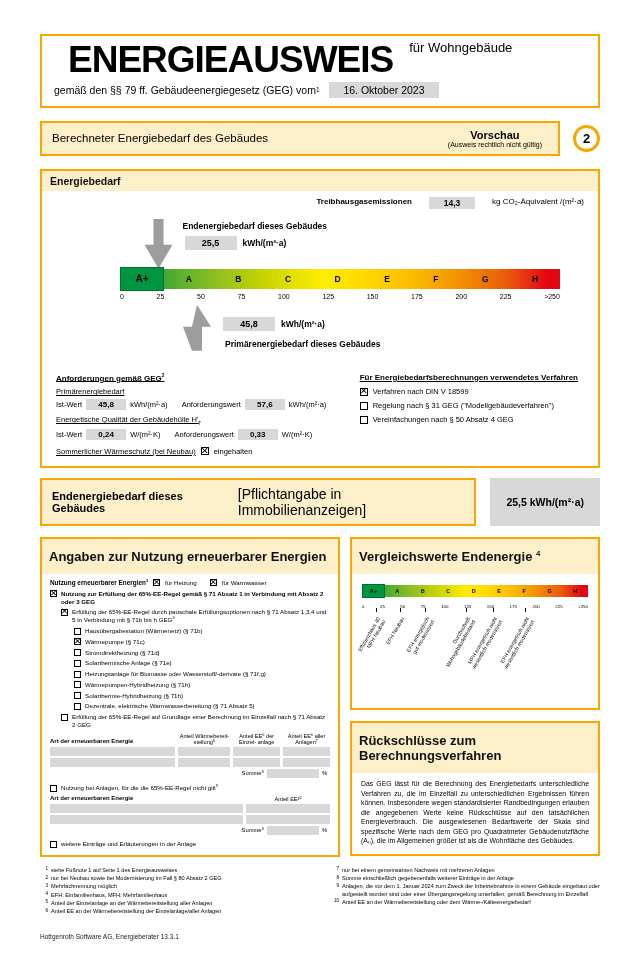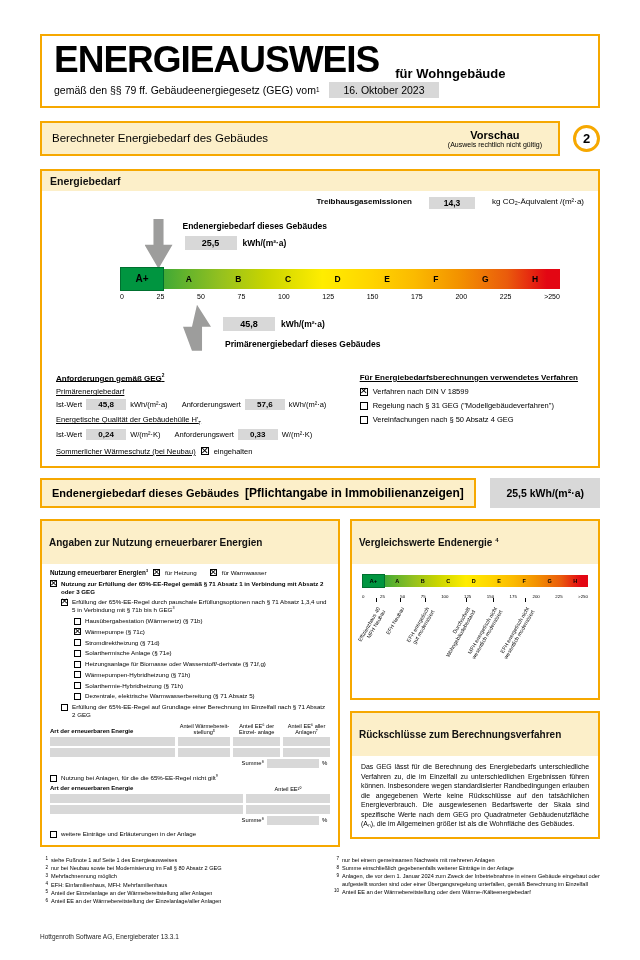--- a/index.html
+++ b/index.html
@@ -19,23 +19,23 @@
   .cb { display:inline-block; width:7px; height:7px; border:1px solid #000; position:relative; flex:none; background:#fff; }
   .cb.on::after { content:"✕"; position:absolute; left:-1px; top:-2.5px; font-size:8.5px; line-height:1; font-family:"DejaVu Sans", sans-serif; }
   .cb.big { width:8px; height:8px; }
   .cb.big.on::after { font-size:9.5px; }
 
   .obox { border:2px solid #F6A800; }
   .box-title { background:#FCEFC9; font-weight:bold; font-size:10.5px; padding:4px 8px; color:#111; }
 
   
   .hdr { padding:4px 12px 8px; }
-  .hdr-row1 { display:flex; align-items:flex-end; }
+  .hdr-row1 { display:flex; align-items:flex-start;margin-left:14px; }
   .hdr-title { font-size:37px; font-weight:bold; letter-spacing:-1px; line-height:1.1; }
-  .hdr-type { font-size:13px; font-weight:bold; margin-left:16px; }
+  .hdr-type { font-size:13px; font-weight:normal; margin-left:16px; }
   .hdr-row2 { display:flex; align-items:center; font-size:10.5px; margin-top:1px; }
   .date-box { background:#D8D8D8; padding:2px 14px; margin-left:10px; }
 
   
   .banner-row { display:flex; align-items:center; margin-top:13px; }
   .banner { flex:1; background:#FCEFC9; display:flex; justify-content:space-between; align-items:center; padding:6px 10px; }
   .banner-title { font-size:11.5px; font-weight:normal; }
   .banner-right { text-align:center; padding-right:6px; }
   .banner-preview { font-size:11px; font-weight:bold; }
   .banner-note { font-size:7px; }
@@ -74,28 +74,28 @@
   .req-row { display:flex; align-items:center; gap:4px; margin-top:3px; white-space:nowrap; }
   .req-row .gbox { font-weight:bold; font-size:8px; min-width:40px; padding:1px 4px; }
   .req-gap { margin-left:10px; }
   .summer-row { display:flex; align-items:center; gap:5px; margin-top:7px; }
   .method-opt { display:flex; align-items:flex-end; gap:5px; margin-top:5px; }
 
   
   .band-row { display:flex; align-items:stretch; margin-top:10px; }
   .band { flex:1; background:#FCEFC9; border:2px solid #F6A800; display:flex; align-items:center; gap:6px; padding:6px 10px; }
   .band-label { font-size:11px; font-weight:bold; }
-  .band-note { font-size:12px;font-weight:bold; }
+  .band-note { font-size:14px; }
   .band-value { margin-left:14px; display:flex; align-items:center; font-size:10.5px; font-weight:bold; background:#D8D8D8; padding:4px 16px; }
 
   
   .cols { display:flex; gap:10px; margin-top:11px; align-items:flex-start; }
   .col-left { flex:0 0 300px; }
   .col-right { flex:1; display:flex; flex-direction:column; gap:11px; }
-  .col-left .box-title, .col-right .box-title { font-size:10px; padding:16px 7px; }
+  .col-left .box-title, .col-right .box-title { font-size:13px; padding:10px 7px; }
 
   .ren-body { padding:5px 8px 7px; font-size:6.2px; line-height:1.25; }
   .ren-row { display:flex; align-items:flex-start; gap:4px; margin-top:3px; }
   .ren-row .cb { margin-top:0.5px; }
   .usage-row { display:flex; align-items:center; gap:5px; }
   .usage-row .lbl { font-weight:bold; font-size:6.4px; }
   .indent1 { margin-left:11px; }
   .indent2 { margin-left:24px; margin-top:2px; }
   .t1 { display:grid; grid-template-columns:1.5fr 0.62fr 0.56fr 0.56fr; column-gap:3px; row-gap:2px; margin-top:4px; }
   .t2 { display:grid; grid-template-columns:2.3fr 1fr; column-gap:3px; row-gap:2px; margin-top:3px; }

